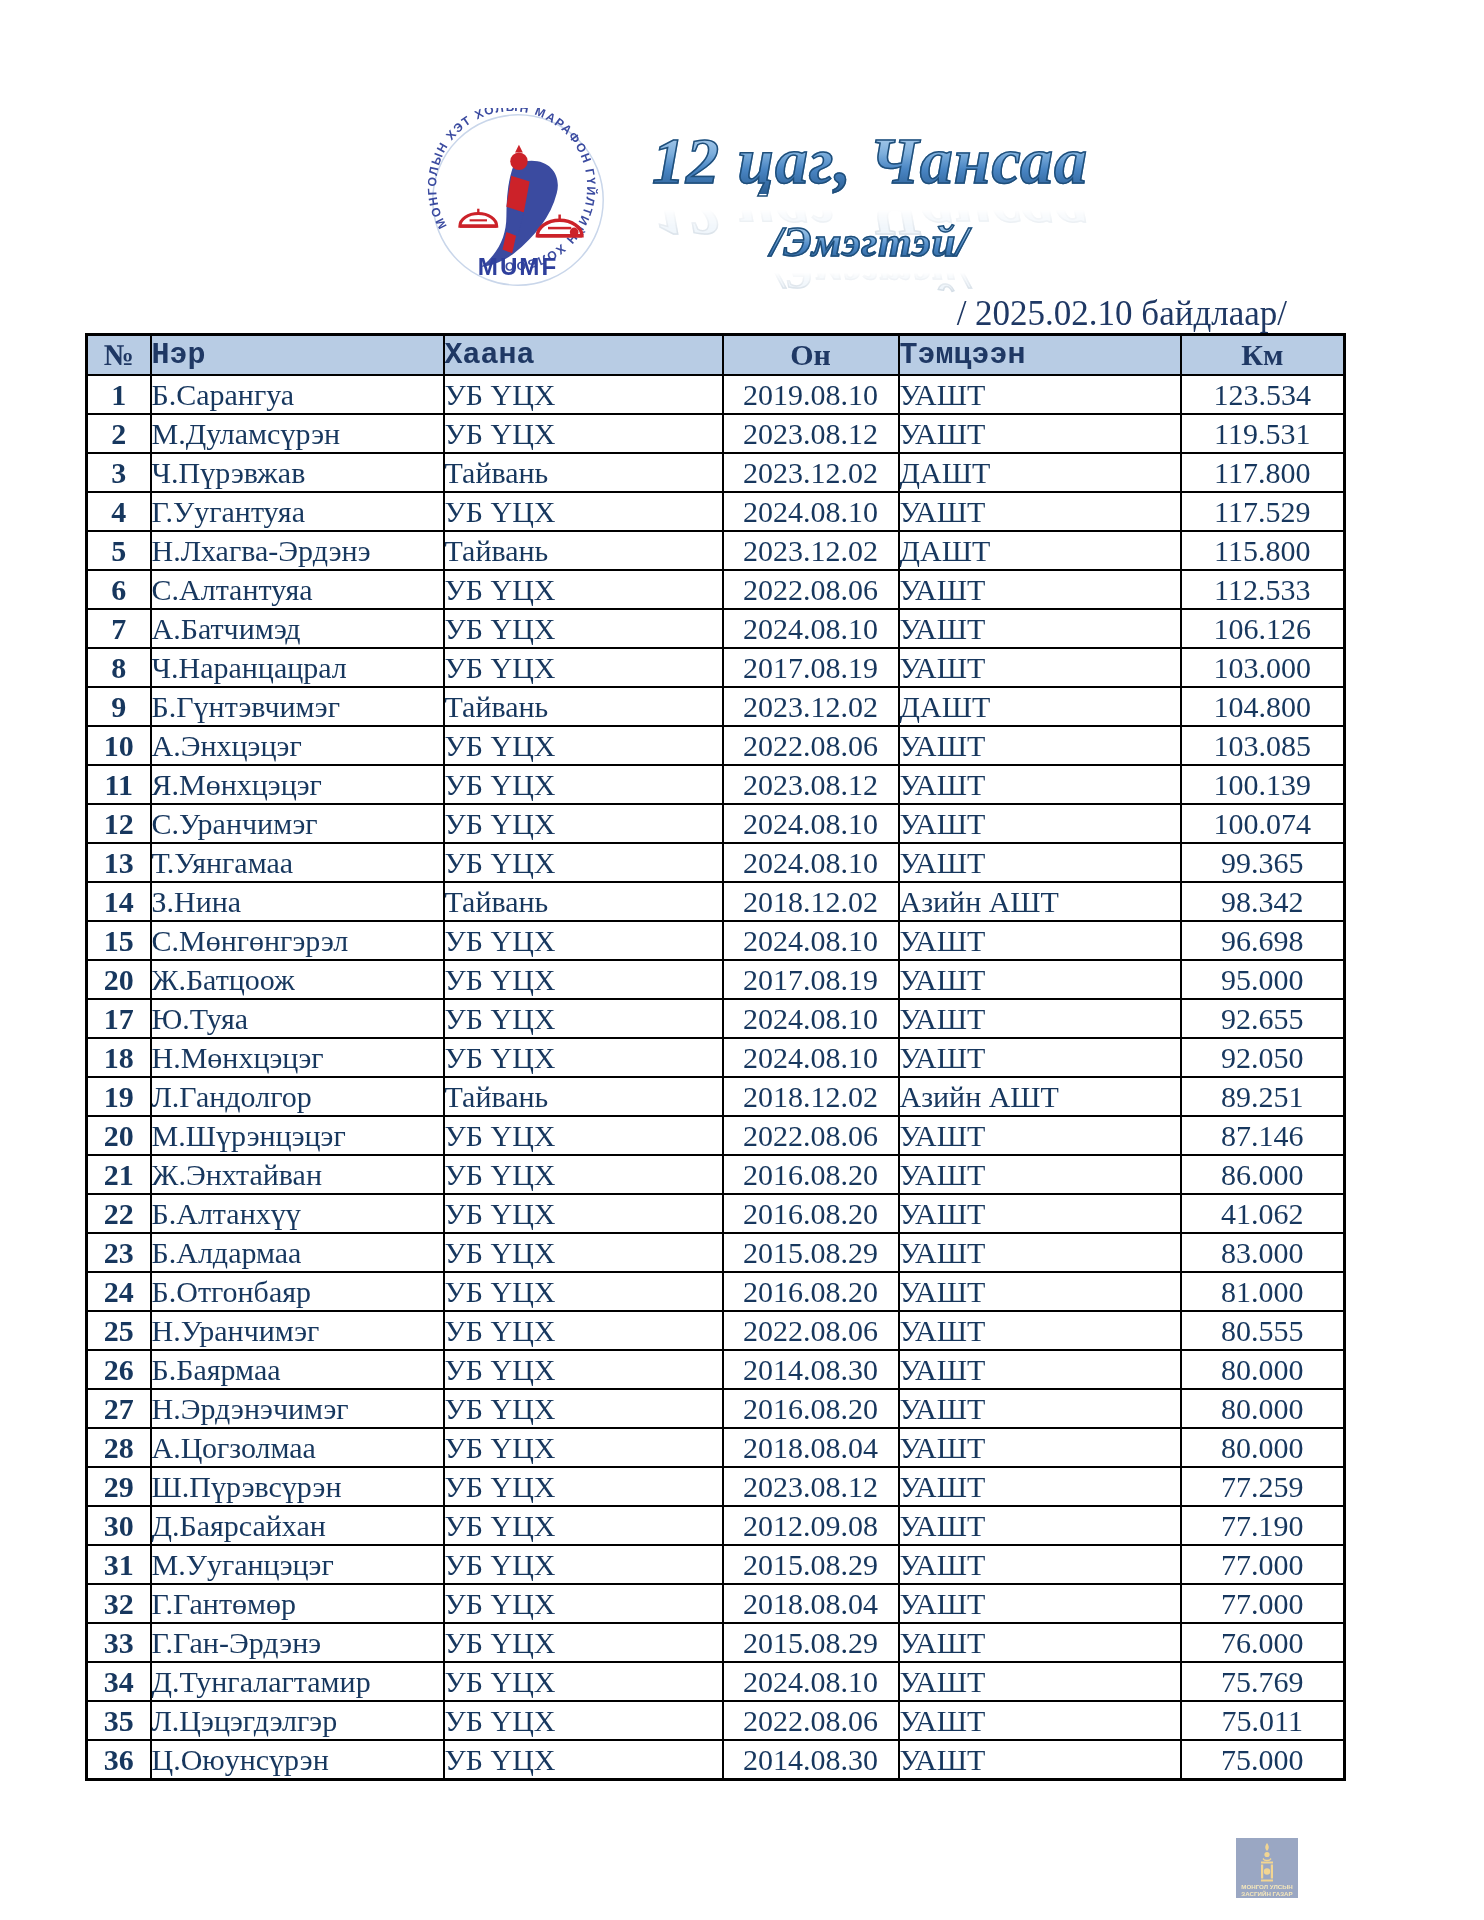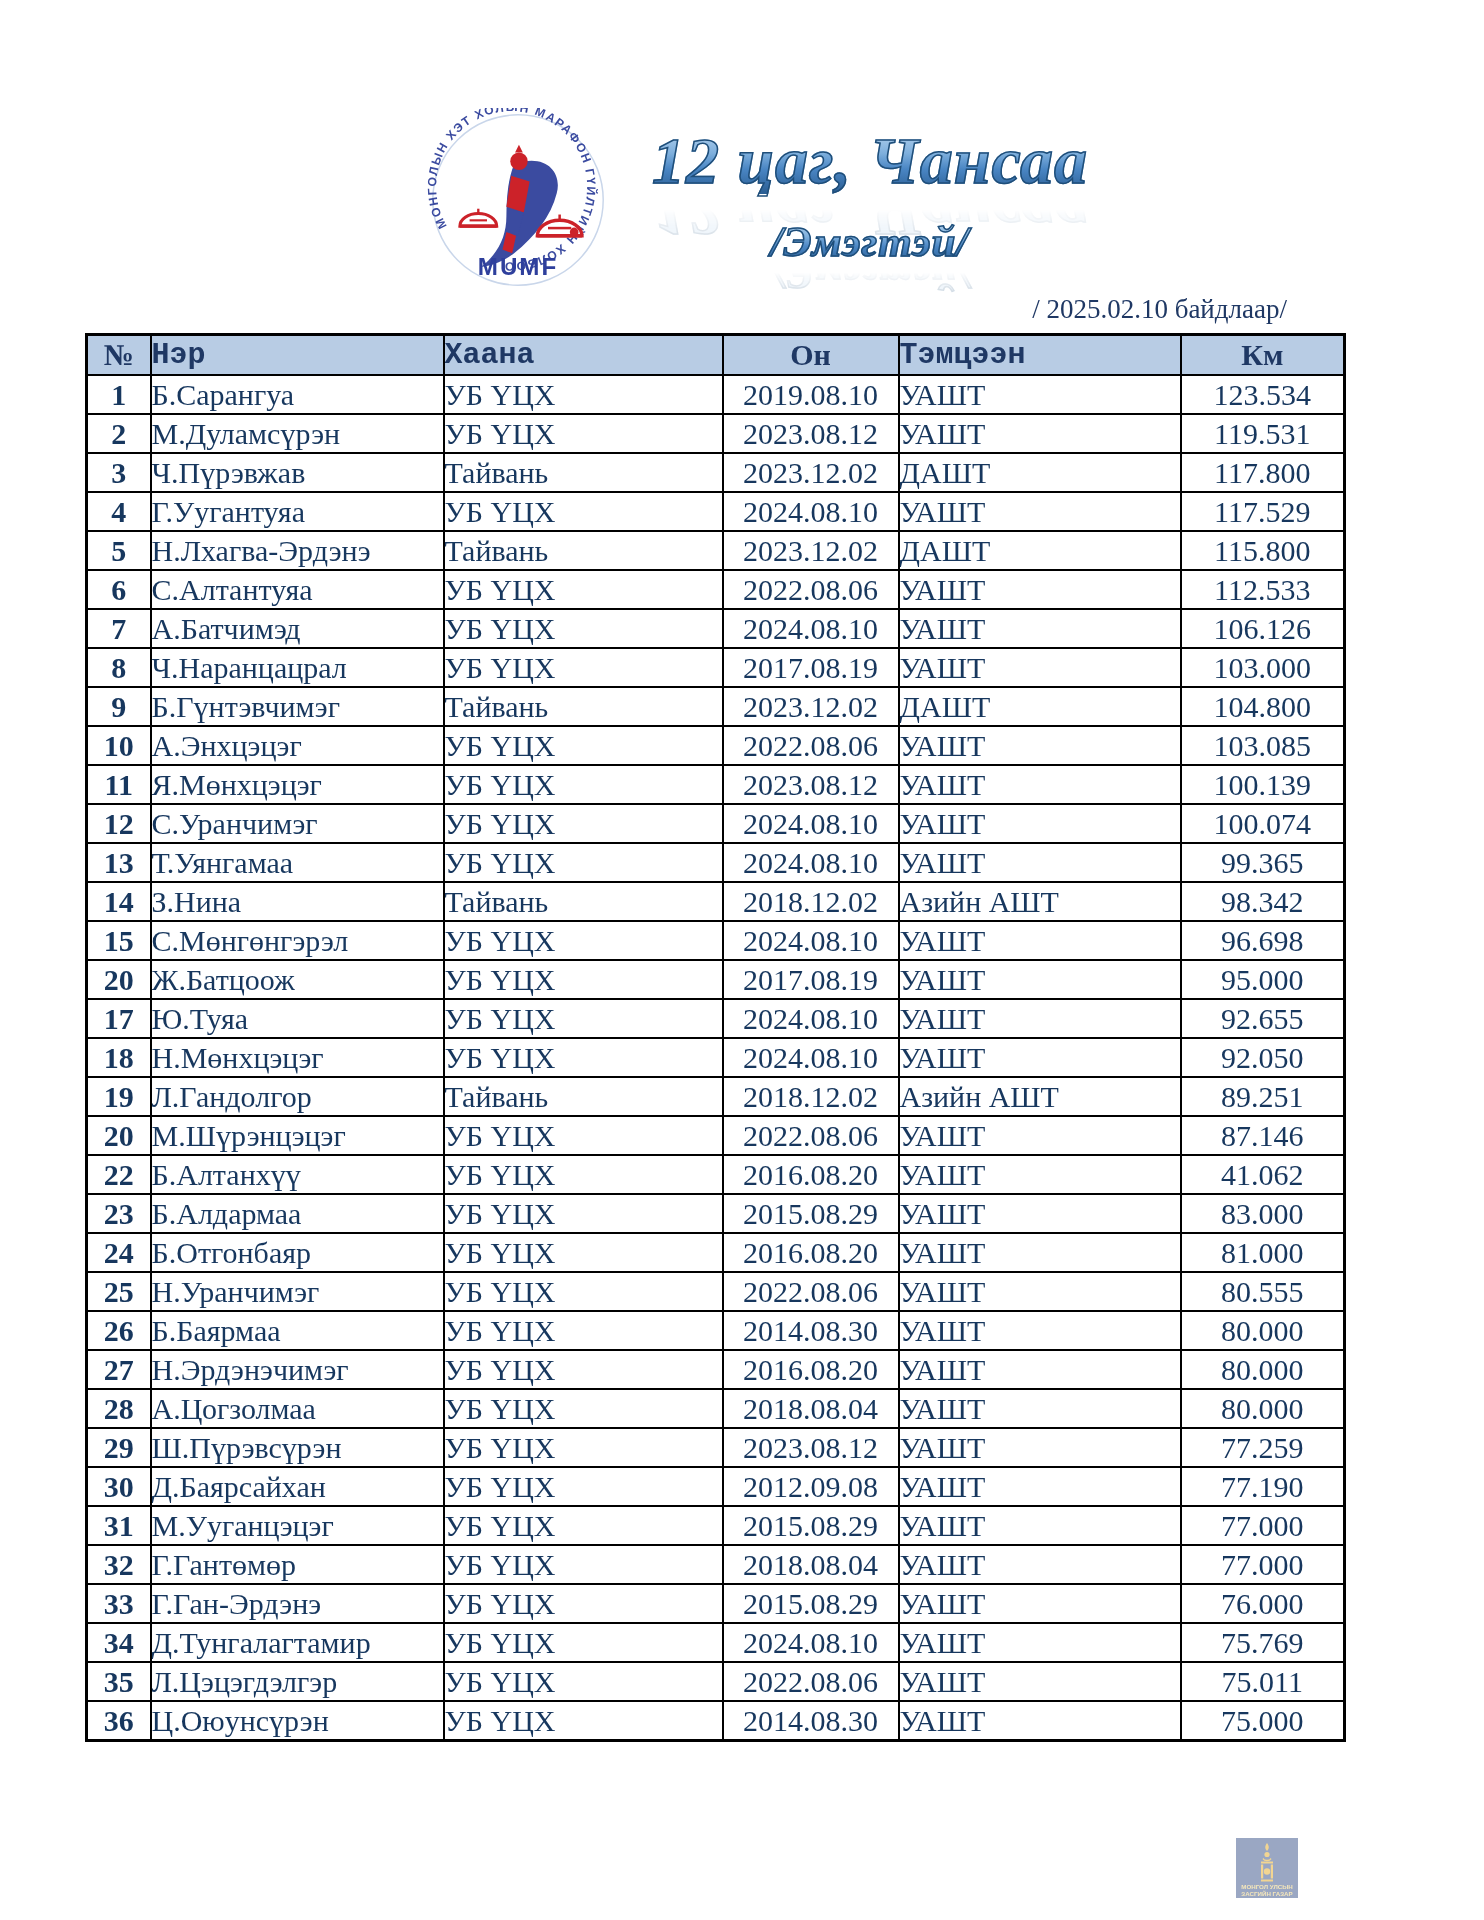--- a/index.html
+++ b/index.html
@@ -41,21 +41,21 @@
     transform:scaleY(-1);
     opacity:.32;
     margin-top:-14px;
     -webkit-mask-image:linear-gradient(to bottom,rgba(0,0,0,.75) 0%,rgba(0,0,0,0) 55%);
     mask-image:linear-gradient(to bottom,rgba(0,0,0,.75) 0%,rgba(0,0,0,0) 55%);
   }
   .reflection.title-sub{margin-top:-10px;}
 
   .asof-note{
     position:absolute;top:294px;right:197px;
-    font-size:27px;color:#1f3864;
+    font-size:35px;color:#1f3864;
     font-family:"Liberation Serif", serif;
     white-space:nowrap;
   }
 
   
   .tbl-wrap{position:absolute;left:85px;top:333px;}
   table.ranking{
     border-collapse:collapse;
     table-layout:fixed;
     width:1258px;
@@ -319,20 +319,28 @@
           </tr>
           <tr>
             <td class="c-rank">20</td>
             <td class="c-name">М.Шүрэнцэцэг</td>
             <td class="c-where">УБ ҮЦХ</td>
             <td class="c-date">2022.08.06</td>
             <td class="c-event">УАШТ</td>
             <td class="c-km">87.146</td>
           </tr>
           <tr>
+            <td class="c-rank">21</td>
+            <td class="c-name">Ж.Энхтайван</td>
+            <td class="c-where">УБ ҮЦХ</td>
+            <td class="c-date">2016.08.20</td>
+            <td class="c-event">УАШТ</td>
+            <td class="c-km">86.000</td>
+          </tr>
+          <tr>
             <td class="c-rank">22</td>
             <td class="c-name">Б.Алтанхүү</td>
             <td class="c-where">УБ ҮЦХ</td>
             <td class="c-date">2016.08.20</td>
             <td class="c-event">УАШТ</td>
             <td class="c-km">41.062</td>
           </tr>
           <tr>
             <td class="c-rank">23</td>
             <td class="c-name">Б.Алдармаа</td>

